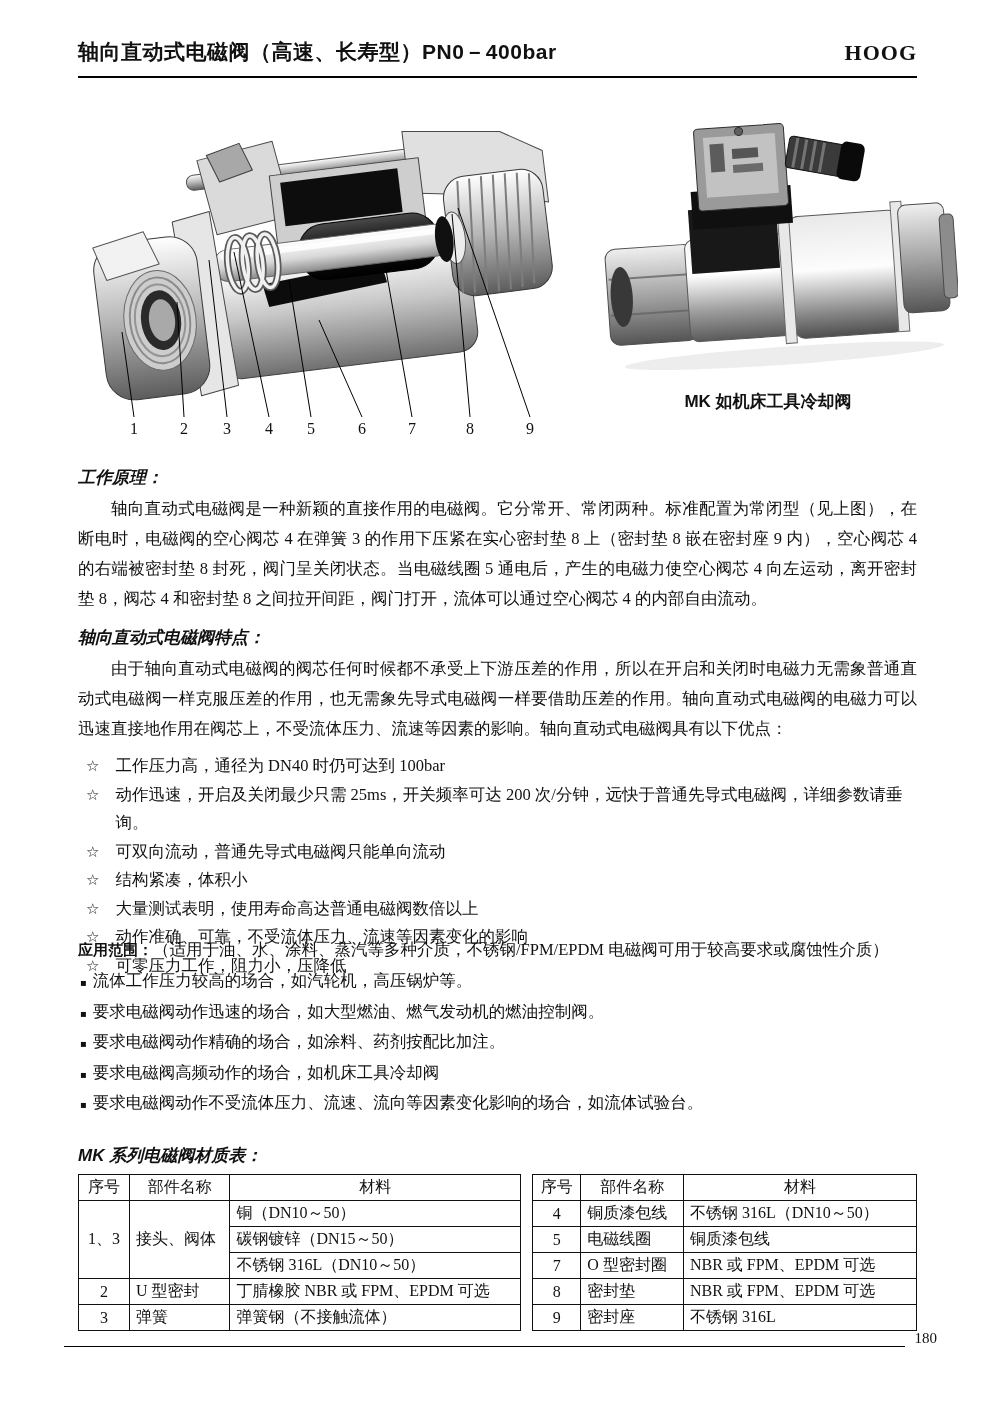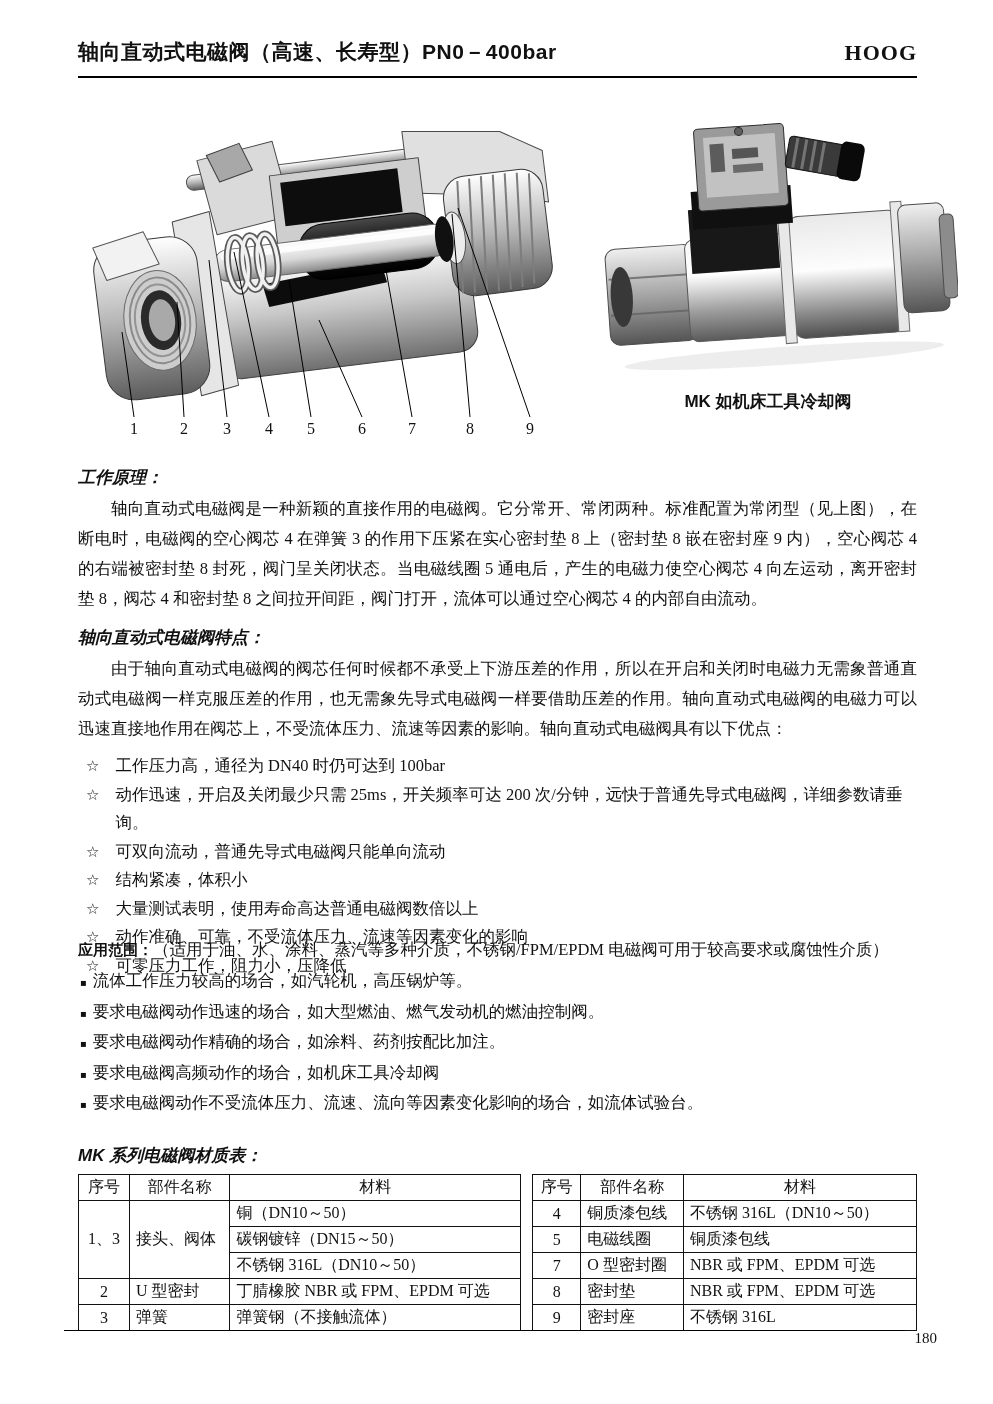--- a/index.html
+++ b/index.html
@@ -46,21 +46,21 @@
   
   #materials{top:1144px;}
   .tbl-wrap{display:flex;gap:11px;margin-top:7px;}
   table{border-collapse:collapse;font-size:16px;}
   td{border:1.5px solid #111;height:25px;padding:0 6px;white-space:nowrap;}
   td.c{text-align:center;}
   .t-left td.col-no{width:40px;} .t-left td.col-name{width:90px;} .t-left td.col-mat{width:286px;}
   .t-right td.col-no{width:36px;} .t-right td.col-name{width:92px;} .t-right td.col-mat{width:228px;}
 
   
-  .footer{position:absolute;left:64px;right:56px;top:1330px;display:flex;align-items:flex-start;}
+  .footer{position:absolute;left:64px;right:56px;top:1330px;display:flex;align-items:flex-end;}
   .footer .rule{flex:1;border-top:1.5px solid #000;}
   .footer .pageno{margin-left:10px;font-size:15px;}
 </style>
 </head>
 <body>
 
 <div class="page">
 
   <div class="hdr">
     <h1>轴向直动式电磁阀（高速、长寿型）PN0－400bar</h1>

